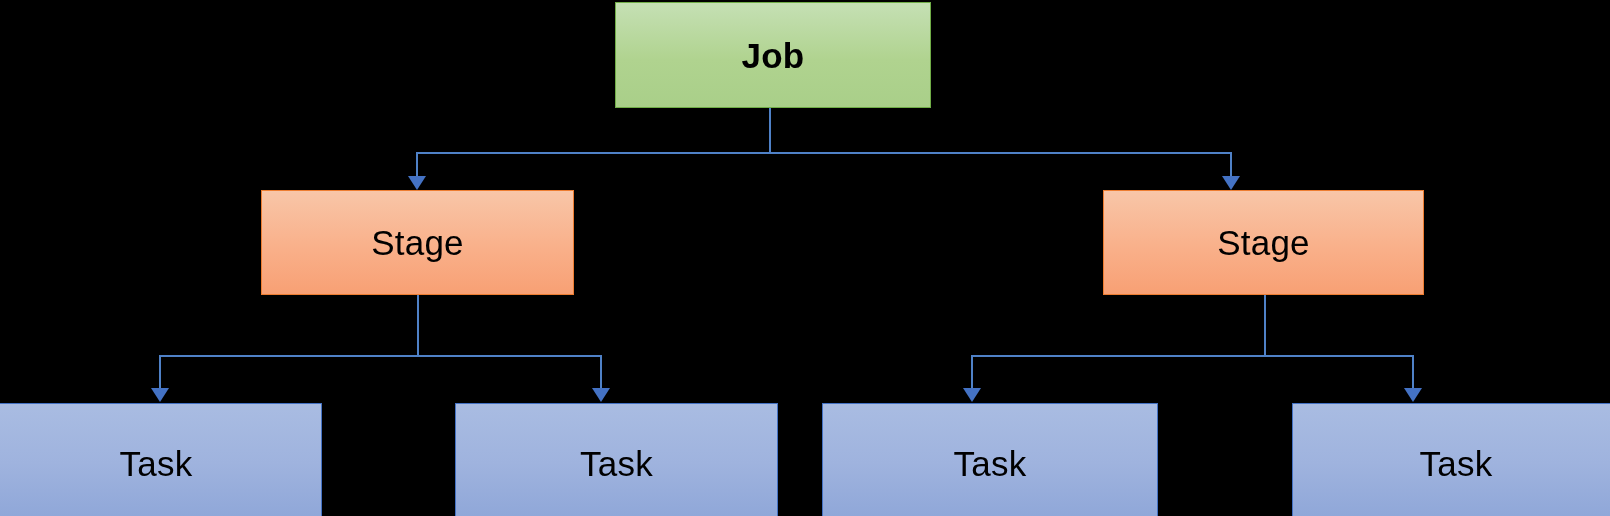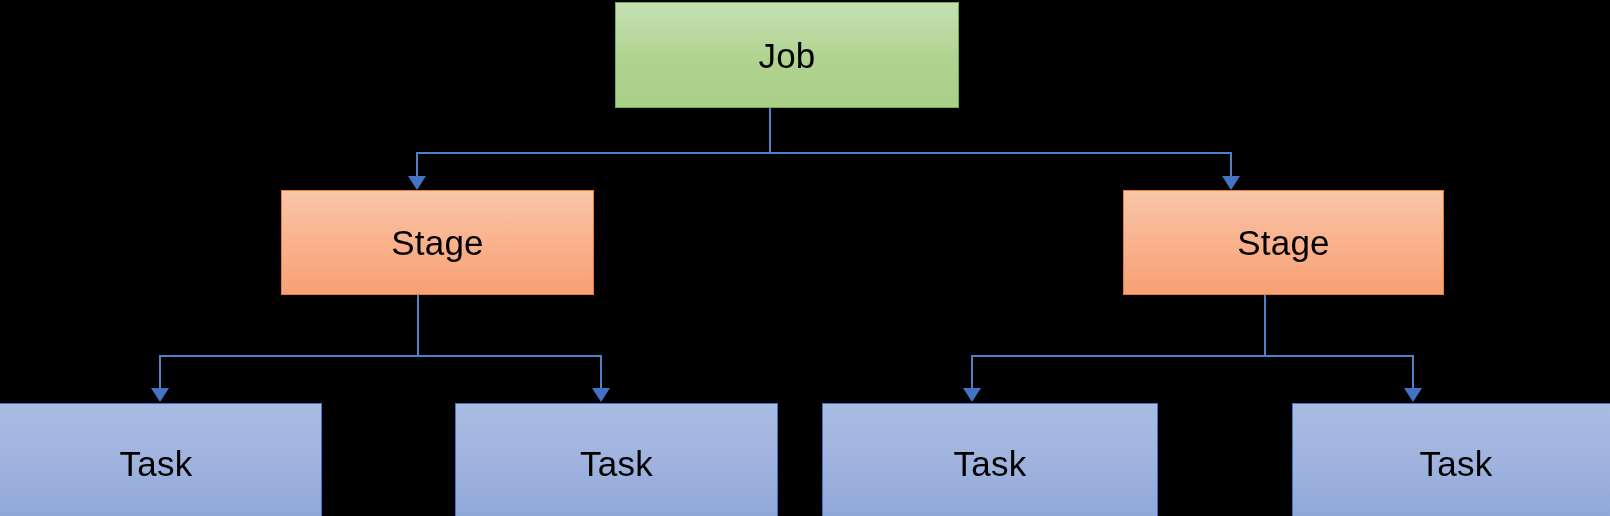--- a/index.html
+++ b/index.html
@@ -29,21 +29,20 @@
   }
   
   .node-job {
     background: linear-gradient(to bottom, #c5e0b4 0%, #b0d38f 55%, #a9cf89 100%);
     border: 1.5px solid #70ad47;
   }
   
   .node-stage {
     background: linear-gradient(to bottom, #f8c6a8 0%, #f9b08a 55%, #f8a074 100%);
     border: 1.5px solid #ed7d31;
-    margin-left: 20px;
   }
   
   .node-task {
     background: linear-gradient(to bottom, #a9bce2 0%, #9fb3de 50%, #8ea6d8 100%);
     border: 1.5px solid #4472c4;
   }
   
   .conn {
     position: absolute;
     background: #4f81c7;
@@ -78,21 +77,21 @@
   <div class="conn conn-v" style="left:600px; top:355px; height:35px;"></div>
   <div class="arrow" style="left:592px; top:388px;"></div>
 
   <div class="conn conn-v" style="left:1264px; top:294px; height:62px;"></div>
   <div class="conn conn-h" style="left:971px; top:355px; width:443px;"></div>
   <div class="conn conn-v" style="left:971px; top:355px; height:35px;"></div>
   <div class="arrow" style="left:963px; top:388px;"></div>
   <div class="conn conn-v" style="left:1412px; top:355px; height:35px;"></div>
   <div class="arrow" style="left:1404px; top:388px;"></div>
 
-  <div class="node node-job" style="left:615px; top:2px; width:344px; height:106px;">
+  <div class="node node-job" style="left:615px; top:2px; width:316px; height:106px;font-weight:bold;">
     <span>Job</span>
   </div>
 
   <div class="node node-stage" style="left:261px; top:190px; width:313px; height:105px;">
     <span>Stage</span>
   </div>
 
   <div class="node node-stage" style="left:1103px; top:190px; width:321px; height:105px;">
     <span>Stage</span>
   </div>

